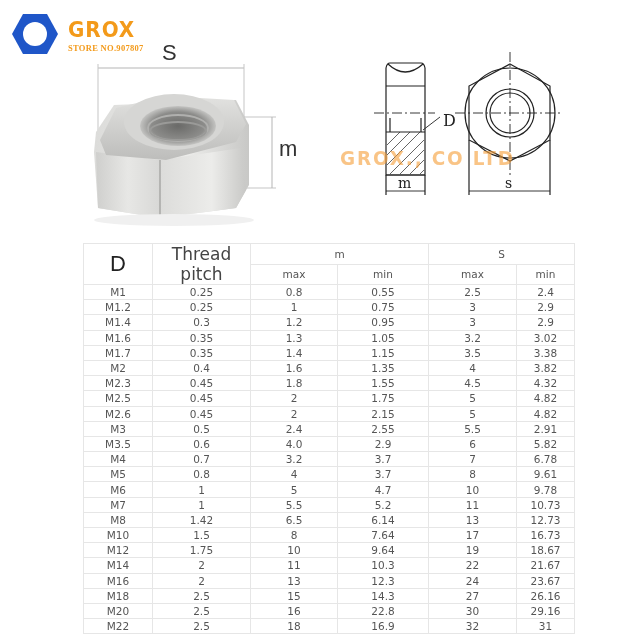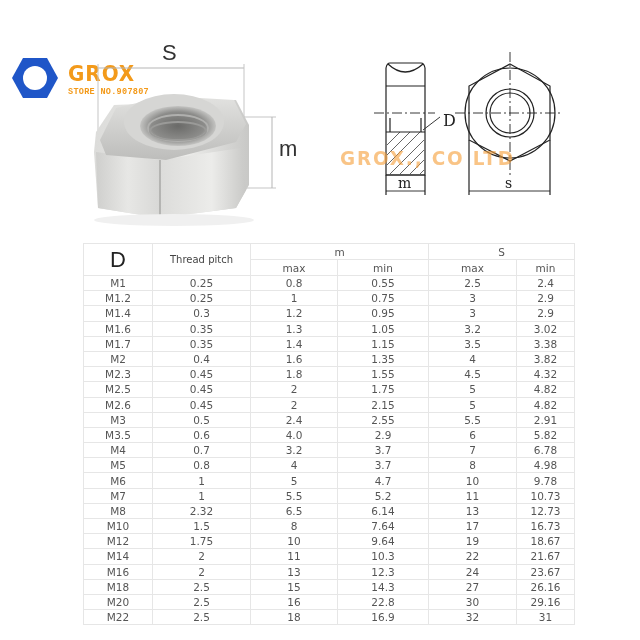--- a/index.html
+++ b/index.html
@@ -1,39 +1,39 @@
 <!DOCTYPE html>
 <html><head>
   <meta charset="utf-8">
   <style>
     html, body { margin:0; padding:0; background:#ffffff; }
     body { width:640px; height:640px; position:relative; overflow:hidden; font-family:"DejaVu Sans", sans-serif; }
     .abs { position:absolute; }
 
     
-    .logo { left:8px; top:10px; width:190px; height:42px;margin-top:44px; }
+    .logo { left:8px; top:10px; width:190px; height:42px; }
     .logo-hex { left:3px; top:2px; width:48px; height:44px; }
     .logo-title { left:60px; top:8px; font-family:"DejaVu Sans", sans-serif; font-weight:bold; font-size:21px; color:#f39a1a; letter-spacing:1px; transform:scaleX(0.95); transform-origin:left; }
-    .logo-sub { left:60px; top:33px; font-family:Liberation Mono, monospace; font-weight:bold; font-size:8.5px; color:#f39a1a; letter-spacing:0.3px; }
+    .logo-sub { left:60px; top:33px; font-family:Liberation Serif, serif; font-weight:bold; font-size:8.5px; color:#f39a1a; letter-spacing:0.3px; }
 
     
     .photo { left:86px; top:60px; width:190px; height:170px; }
     .dim-S { left:162px; top:40px; font-size:22px; color:#333; font-family:"Liberation Sans", sans-serif; }
     .dim-m { left:279px; top:136px; font-size:22px; color:#333; font-family:"Liberation Sans", sans-serif; }
 
     
     .drawing { left:330px; top:50px; width:230px; height:150px; }
     .watermark { left:340px; top:146px; font-family:"DejaVu Sans", sans-serif; font-weight:bold; font-size:20px; color:rgba(245,160,60,0.62); letter-spacing:2px; transform:scaleX(0.92); transform-origin:left; white-space:nowrap; }
 
     
     .spec-table { left:83px; top:243px; border-collapse:collapse; font-family:"DejaVu Sans", sans-serif; font-size:10.5px; color:#555; }
     .spec-table td, .spec-table th { border:1px solid #e6e6e6; text-align:center; padding:0; font-weight:normal; }
     .spec-table th { color:#555; }
     .spec-table .h-D { font-size:22px; color:#222; font-family:"Liberation Sans", sans-serif; }
-    .spec-table .h-tp { font-size:10px; color:#444; }
+    .spec-table .h-tp { font-size:17px; color:#444; }
     .spec-table tr.r1 th { height:15px; }
     .spec-table tr.r2 th { height:15px;margin-top:16px; }
     .spec-table tbody td { height:14.2px; line-height:14px; }
     .c1 { width:69px; } .c2 { width:98px; } .c3 { width:87px; } .c4 { width:91px; } .c5 { width:88px; } .c6 { width:58px; }
   </style>
 </head>
 <body>
 
 <div class="abs logo">
   <svg class="abs logo-hex" viewBox="0 0 48 44">
@@ -255,41 +255,41 @@
         <td>3.7</td>
         <td>7</td>
         <td>6.78</td>
       </tr>
       <tr>
         <td>M5</td>
         <td>0.8</td>
         <td>4</td>
         <td>3.7</td>
         <td>8</td>
-        <td>4.98</td>
+        <td>9.61</td>
       </tr>
       <tr>
         <td>M6</td>
         <td>1</td>
         <td>5</td>
         <td>4.7</td>
         <td>10</td>
         <td>9.78</td>
       </tr>
       <tr>
         <td>M7</td>
         <td>1</td>
         <td>5.5</td>
         <td>5.2</td>
         <td>11</td>
         <td>10.73</td>
       </tr>
       <tr>
         <td>M8</td>
-        <td>2.32</td>
+        <td>1.42</td>
         <td>6.5</td>
         <td>6.14</td>
         <td>13</td>
         <td>12.73</td>
       </tr>
       <tr>
         <td>M10</td>
         <td>1.5</td>
         <td>8</td>
         <td>7.64</td>

